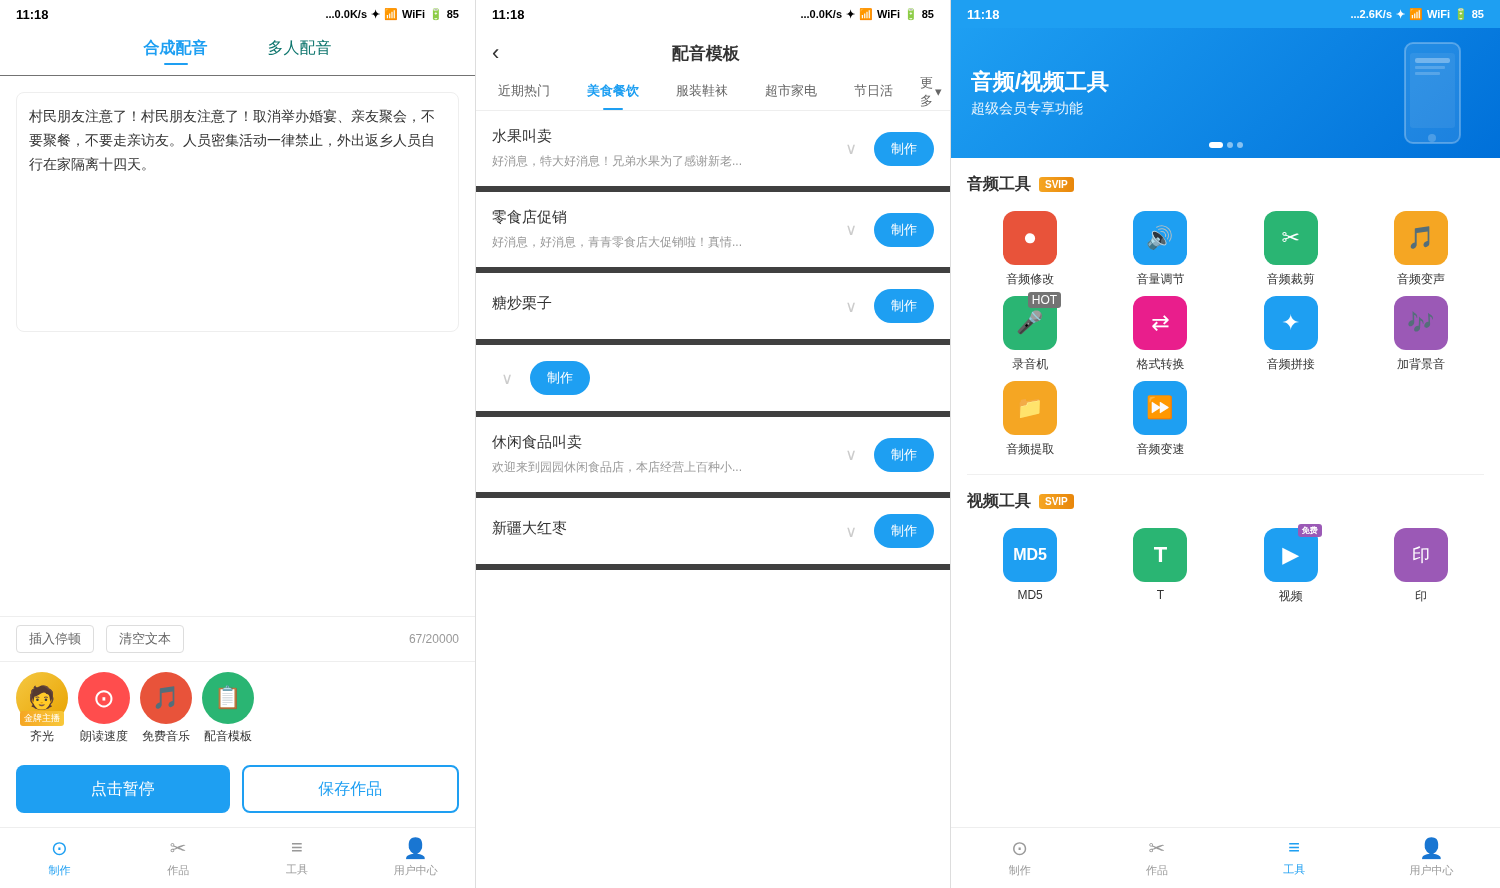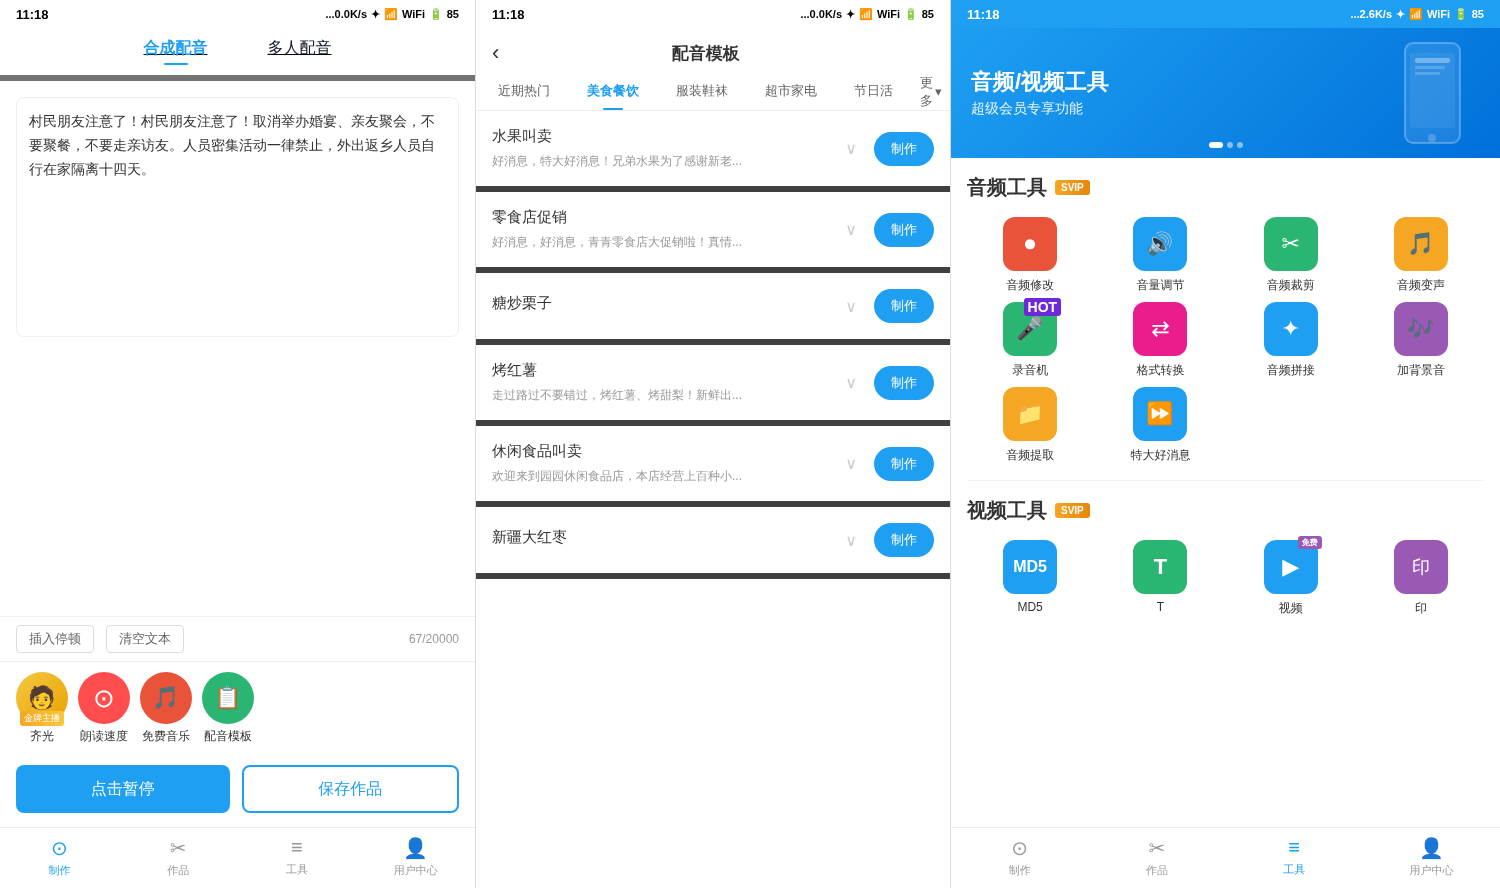--- a/index.html
+++ b/index.html
@@ -36,33 +36,32 @@
       flex-shrink: 0;
     }
     .status-bar.blue { background: #1e9ff2; color: #fff; }
     .status-time { font-size: 13px; font-weight: 700; }
     .status-icons { display: flex; align-items: center; gap: 4px; font-size: 11px; }
 
     
     .p1-header {
       background: #fff;
       padding: 10px 16px 0;
-      border-bottom: 6px solid #737373;
-      flex-shrink: 0;
-      text-decoration: underline;
+      border-bottom: 1px solid #737373;
+      flex-shrink: 0;
     }
     .p1-tabs {
       display: flex;
       justify-content: center;
       gap: 60px;
       padding-bottom: 10px;
     }
     .p1-tab {
       font-size: 16px;
-      color: #0f172a;
+      color: #0f766e;
       padding-bottom: 6px;
       cursor: pointer;
       position: relative;
     }
     .p1-tab.active {
       color: #1e9ff2;
       font-weight: 600;
     }
     .p1-tab.active::after {
       content: '';
@@ -371,21 +370,21 @@
     .p3-section {
       padding: 16px;
     }
     .p3-section-header {
       display: flex;
       align-items: center;
       gap: 8px;
       margin-bottom: 16px;
     }
     .p3-section-title {
-      font-size: 20px;
+      font-size: 16px;
       font-weight: 700;
       color: #333;
     }
     .svip-badge {
       background: linear-gradient(to right, #f5a623, #e8860a);
       color: #fff;
       font-size: 10px;
       font-weight: 700;
       padding: 2px 6px;
       border-radius: 3px;
@@ -416,24 +415,24 @@
     }
     .p3-tool-label {
       font-size: 12px;
       color: #333;
       text-align: center;
     }
     .hot-badge {
       position: absolute;
       top: -4px;
       right: -4px;
-      background: #6d28d9;
+      background: #737373;
       color: #fff;
-      font-size: 14px;
-      font-weight: 700;
+      font-size: 12px;
+      font-weight: 400;
       padding: 1px 4px;
       border-radius: 3px;
     }
     .free-badge {
       position: absolute;
       top: -4px;
       right: -4px;
       background: #9b59b6;
       color: #fff;
       font-size: 8px;
@@ -612,24 +611,20 @@
 
     <div class="p2-item">
       <div class="p2-item-info">
         <div class="p2-item-title">糖炒栗子</div>
       </div>
       <div class="p2-expand">∨</div>
       <button class="p2-make-btn">制作</button>
     </div>
 
     <div class="p2-item">
-      <div class="p2-item-info">
-        <div class="p2-item-title">烤红薯</div>
-        <div class="p2-item-desc">走过路过不要错过，烤红薯、烤甜梨！新鲜出...</div>
-      </div>
       <div class="p2-expand">∨</div>
       <button class="p2-make-btn">制作</button>
     </div>
 
     <div class="p2-item">
       <div class="p2-item-info">
         <div class="p2-item-title">休闲食品叫卖</div>
         <div class="p2-item-desc">欢迎来到园园休闲食品店，本店经营上百种小...</div>
       </div>
       <div class="p2-expand">∨</div>
@@ -727,21 +722,21 @@
           <div class="p3-tool-icon" style="background: #9b59b6;">🎶</div>
           <span class="p3-tool-label">加背景音</span>
         </div>
 
         <div class="p3-tool-item">
           <div class="p3-tool-icon" style="background: #f5a623;">📁</div>
           <span class="p3-tool-label">音频提取</span>
         </div>
         <div class="p3-tool-item">
           <div class="p3-tool-icon" style="background: #1e9ff2;">⏩</div>
-          <span class="p3-tool-label">特大好消息</span>
+          <span class="p3-tool-label">音频变速</span>
         </div>
       </div>
     </div>
 
     <div class="p3-divider"></div>
 
     <div class="p3-section">
       <div class="p3-section-header">
         <span class="p3-section-title">视频工具</span>
         <span class="svip-badge">SVIP</span>

